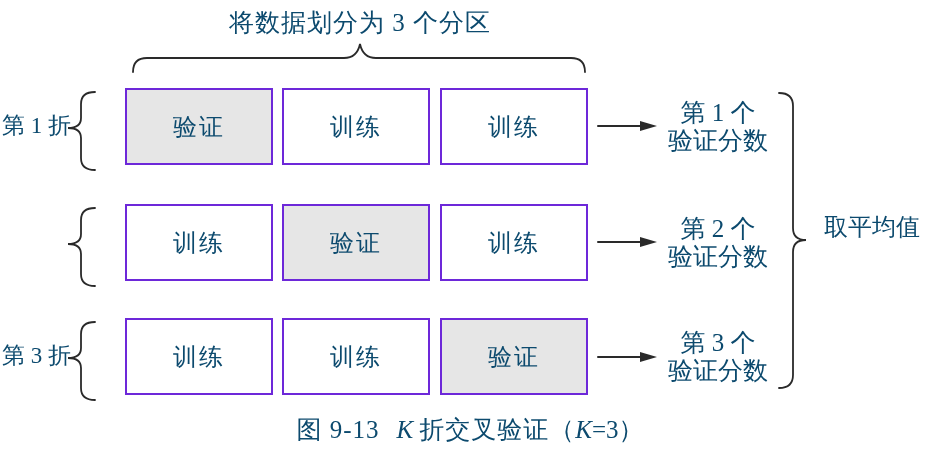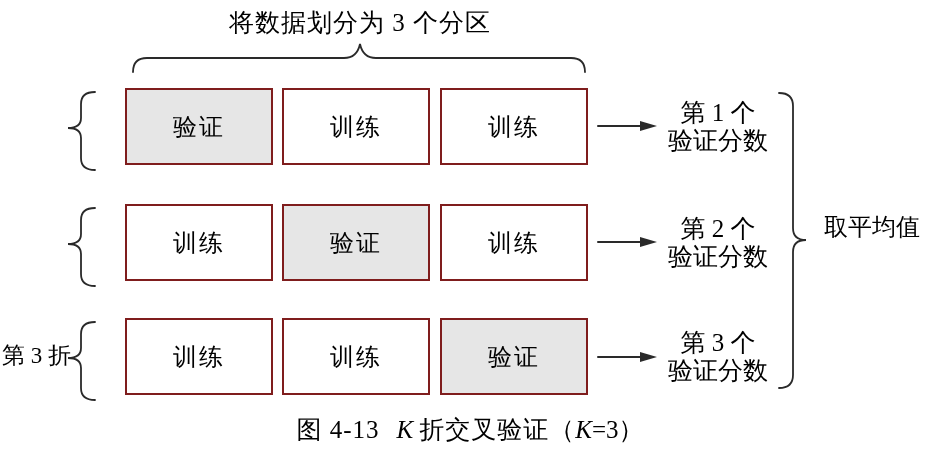--- a/index.html
+++ b/index.html
@@ -2,21 +2,21 @@
 <html style="--validation-fill: #e6e6e6; --train-fill: #ffffff;"><head>
 <meta charset="utf-8">
 <style>
   html, body { margin: 0; padding: 0; background: #ffffff; }
   #figure {
     position: relative;
     width: 940px;
     height: 452px;
     background: #ffffff;
     font-family: "Liberation Serif", "DejaVu Serif", serif;
-    color: #000000;
+    color: #0c4a6e;
     overflow: hidden;
   }
   #brace-arrow-layer {
     position: absolute;
     left: 0; top: 0;
     width: 940px; height: 452px;
   }
   .partition-label {
     position: absolute;
     left: 160px; top: 6px; width: 400px;
@@ -32,21 +32,21 @@
     font-size: 23px;
     line-height: 30px;
     white-space: nowrap;
   }
   .fold-label.row1 { top: 111px; }
   .fold-label.row2 { top: 227px; }
   .fold-label.row3 { top: 341px; }
   .cell {
     position: absolute;
     width: 144px; height: 73px;
-    border: 2px solid #7f1d1d;
+    border: 2px solid #6d28d9;
     display: flex;
     align-items: center;
     justify-content: center;
     font-size: 24px;
     letter-spacing: 2px;
   }
   .cell.train { background: var(--train-fill, #ffffff); }
   .cell.validation { background: var(--validation-fill, #e6e6e6); }
   .cell.col1 { left: 125px; }
   .cell.col2 { left: 282px; }
@@ -109,20 +109,21 @@
     <g stroke-width="2">
       <line x1="598" y1="357" x2="640" y2="357"></line>
       <polygon points="640,352 657,357 640,362" fill="#2a2a2a" stroke="none"></polygon>
     </g>
 
     <path d="M 779 93 Q 793 93 793 106 L 793 228 Q 793 240 806 240 Q 793 240 793 252 L 793 375 Q 793 388 779 388"></path>
   </svg>
 
   <div class="partition-label">将数据划分为 3 个分区</div>
 
+  <div class="fold-label row1">第 1 折</div>
   <div class="fold-label row3">第 3 折</div>
 
   <div class="cell validation row1 col1">验证</div>
   <div class="cell train row1 col2">训练</div>
   <div class="cell train row1 col3">训练</div>
 
   <div class="cell train row2 col1">训练</div>
   <div class="cell validation row2 col2">验证</div>
   <div class="cell train row2 col3">训练</div>
 
@@ -141,16 +142,16 @@
   <div class="score row3">
     <div>第 3 个</div>
     <div>验证分数</div>
   </div>
 
   <div class="final-score">
     <div>取平均值</div>
   </div>
 
   <div class="caption">
-    <span class="fig-num">图 4-13</span><i class="k k1">K</i><span class="mid">折交叉验证（</span><i class="k">K</i><span>=3）</span>
+    <span class="fig-num">图 9-13</span><i class="k k1">K</i><span class="mid">折交叉验证（</span><i class="k">K</i><span>=3）</span>
   </div>
 
 </div>
 
 </body></html>

